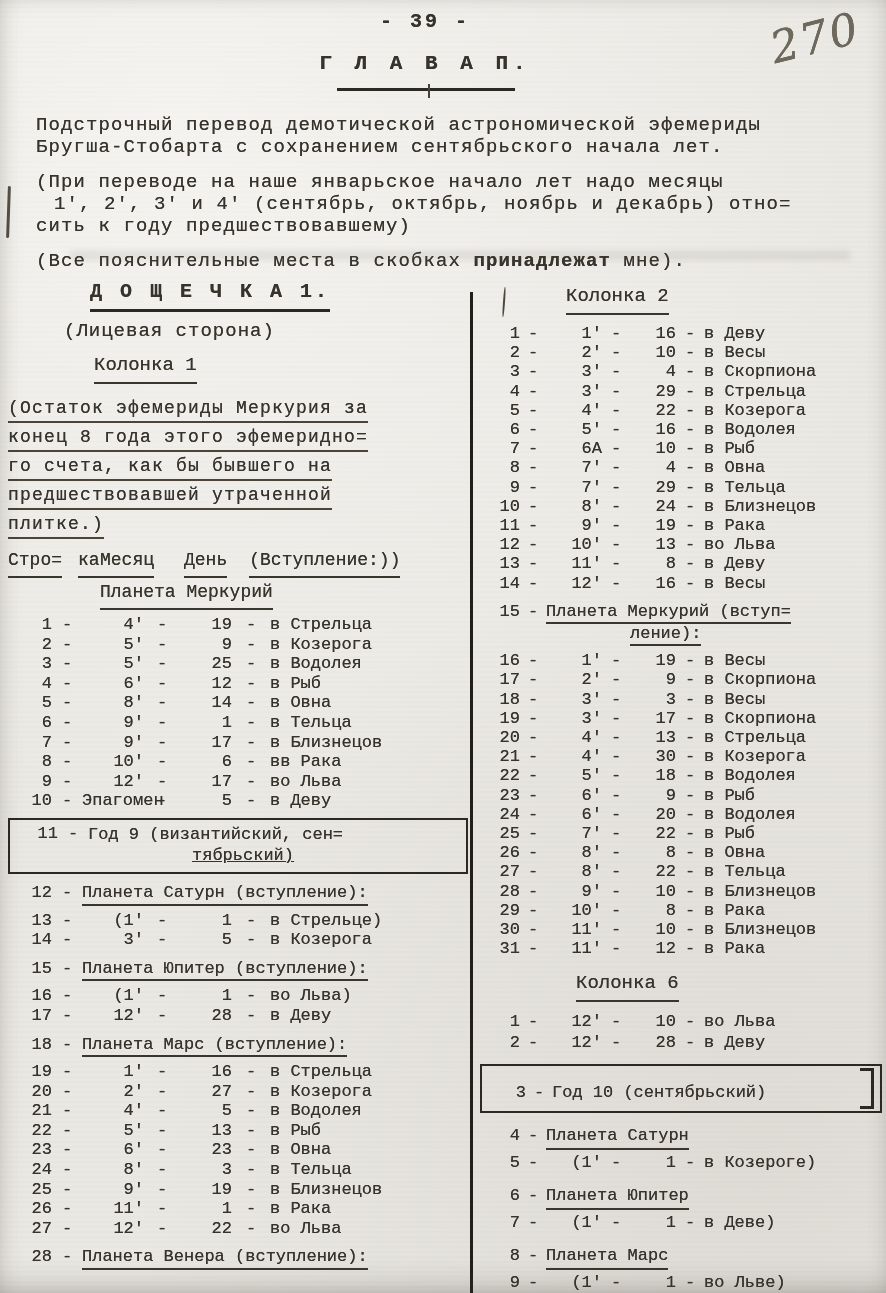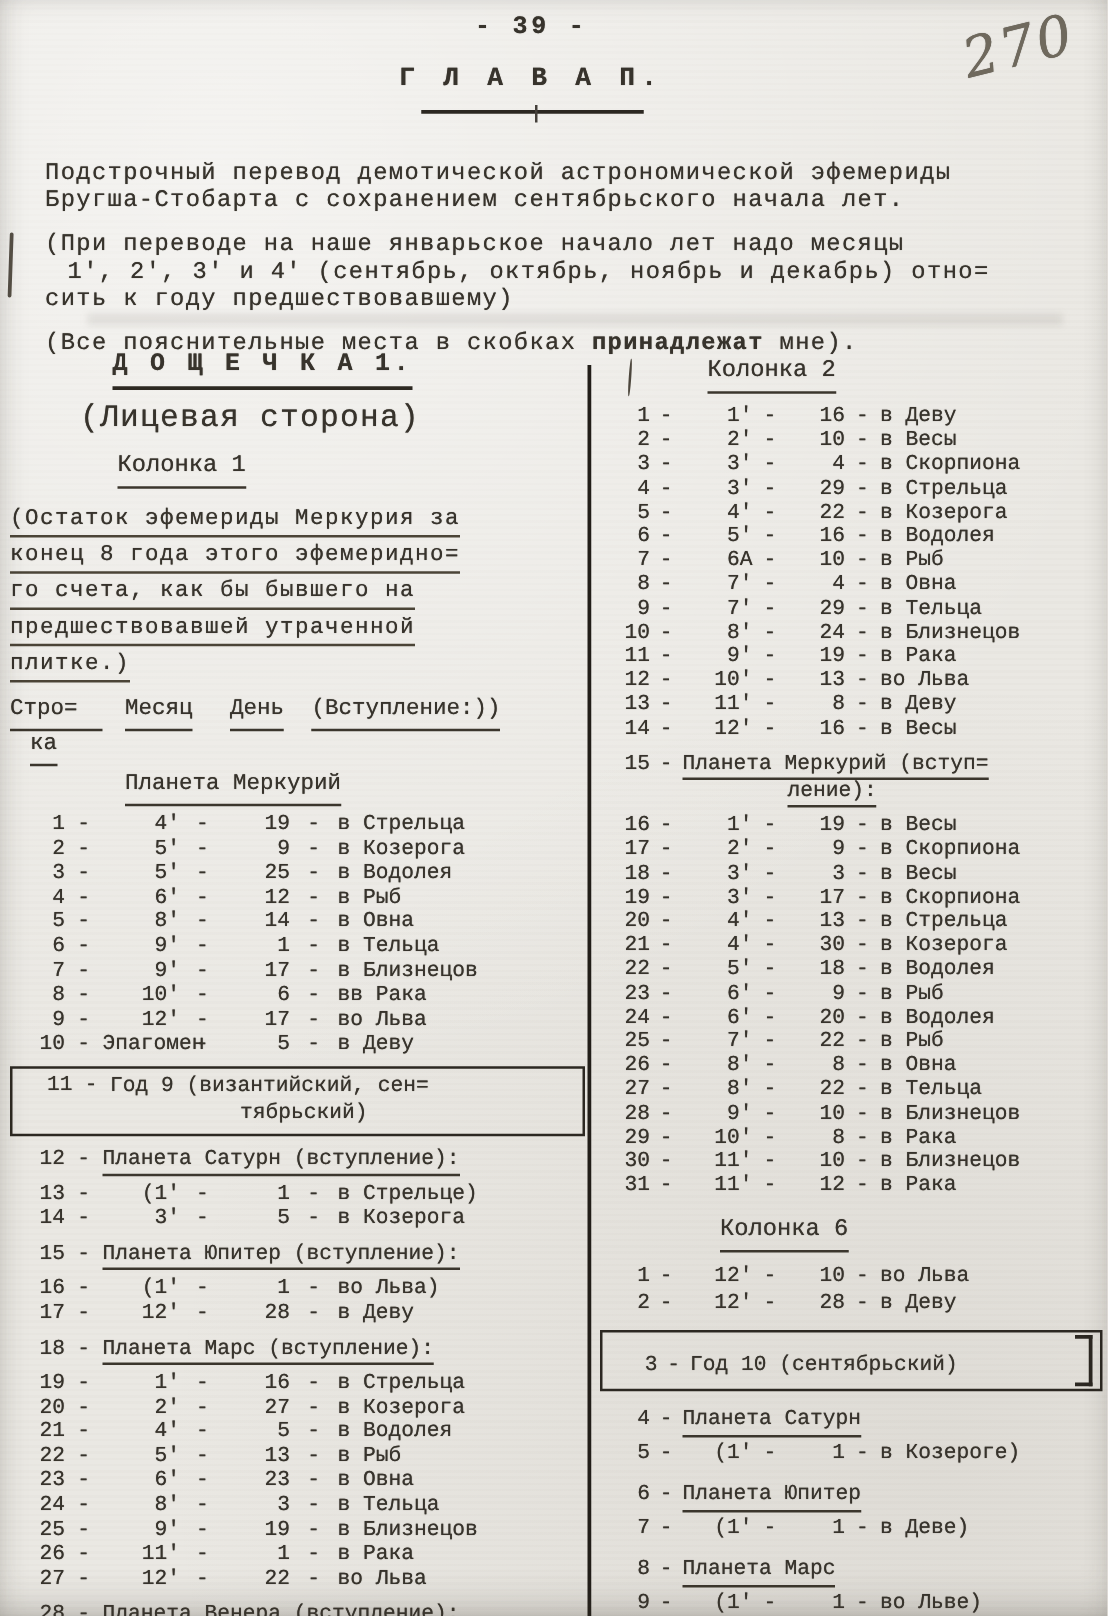--- a/index.html
+++ b/index.html
@@ -31,21 +31,21 @@
              font-family:"DejaVu Serif", serif; font-style:italic;
              font-size:44px; color:#6f695d; transform:rotate(-14deg);
              letter-spacing:2px; }
   .chapter { position:absolute; top:52px; left:0; width:850px; text-align:center;
              font-size:21px; font-weight:bold; letter-spacing:5px; }
   .chapter-underline { position:absolute; top:88px; left:337px; width:178px; height:3px;
              background:#2c2822; }
   .chapter-tick { position:absolute; top:84px; left:428px; width:2px; height:14px;
              background:#45403a; }
 
-  .intro { position:absolute; top:127px; left:36px; width:822px;
+  .intro { position:absolute; top:114px; left:36px; width:822px;
            font-size:19px; line-height:22px; letter-spacing:1.1px; }
   .intro .para { margin-bottom:13px; }
   .intro .ind { padding-left:18px; }
   .b { font-weight:bold; }
 
   .smudge { position:absolute; top:251px; left:70px; width:780px; height:9px;
             background:rgba(100,94,82,.12); filter:blur(3px); }
 
   .divider { position:absolute; left:470px; top:292px; bottom:0; width:3px;
              background:#221e19; }
@@ -53,48 +53,48 @@
               background:#55504700; background:#554f46; border-radius:2px; transform:rotate(2deg); }
   .pen-arrow { position:absolute; left:503px; top:287px; width:2px; height:30px;
                background:#4d473d; border-radius:45%; transform:rotate(4deg); }
 
   .u { display:inline-block; border-bottom:2px solid #3b362d; padding-bottom:6px; }
   .u3 { border-bottom:3px solid #2d2922; }
 
   
   .colL { position:absolute; left:8px; top:280px; width:460px; font-size:17px; }
   .tablet-title { margin-left:82px; font-size:20px; font-weight:bold; letter-spacing:3px; }
-  .side-label { margin:8px 0 0 56px; font-size:25px; letter-spacing:1px; }
+  .side-label { margin:8px 0 0 56px; font-size:19px; letter-spacing:1px; }
   .colTitle1 { margin:12px 0 0 86px; font-size:19px; }
   .note { margin-top:12px; font-size:18px; letter-spacing:1.2px; }
   .note div { display:table; border-bottom:2px solid #4b4437; line-height:25px; margin-bottom:2px; }
 
   .thead { display:flex; align-items:flex-start; margin:11px 0 2px; font-size:18px; }
-  .th-stro { width:74px; display:flex; flex-direction:column;justify-content:space-between; }
+  .th-stro { width:74px; display:flex; flex-direction:row;justify-content:space-between; }
   .th-stro .ka { margin-left:16px; align-self:flex-start; }
   .thm { margin-left:18px; } .thd { margin-left:30px; } .the { margin-left:22px; }
 
   .merc-heading { margin:4px 0 5px 92px; font-size:18px; }
 
   
   .rows { width:100%; }
   .row { display:grid; line-height:19.6px; }
   .rowsL .row { grid-template-columns:44px 30px 62px 36px 52px 38px auto; }
   .rowsR .row { grid-template-columns:40px 26px 56px 28px 46px 28px auto; line-height:19.2px; }
   .c-num, .c-mon, .c-day { text-align:right; }
   .c-dash { text-align:center; }
   .row.sec { grid-template-columns:44px 30px auto !important; margin:9px 0 5px; }
   .rowsR .row.sec { grid-template-columns:40px 26px auto !important; }
   .sec-label div { display:table; border-bottom:2px solid #3b362d; padding-bottom:1px; }
   .sec-label .sec-line2 { margin-left:84px; }
 
   .boxed { border:2px solid #2c2822; margin:7px 0 8px; padding:4px 4px 6px 4px; position:relative; }
   .boxed .row.sec { margin:0; }
   .box-label div { line-height:21px; }
-  .box-label .box-line2 { padding-left:104px; }
+  .box-label .box-line2 { padding-left:104px;text-decoration:underline; }
   .rows3 .boxed { margin:10px 0 10px; }
   .rows3 .boxed::after { content:""; position:absolute; right:6px; top:2px; bottom:2px; width:11px;
                          border:3px solid #2c2822; border-left:none; }
 
   
   .colR { position:absolute; left:480px; top:285px; width:402px; font-size:17px; }
   .colTitle2 { margin:0 0 9px 86px; font-size:19px; }
   .colTitle3 { margin:13px 0 9px 96px; font-size:19px; }
   .rows3 .row { line-height:21.5px; }
   .rows3 .row.sec { margin:12px 0 2px; }

